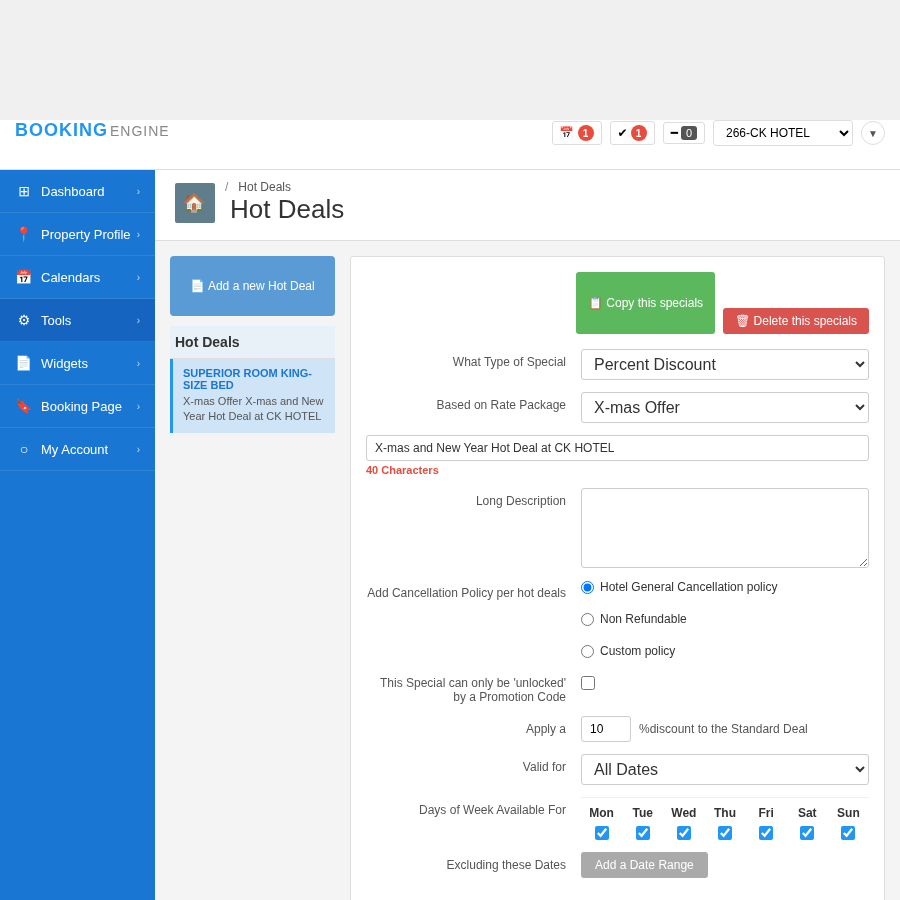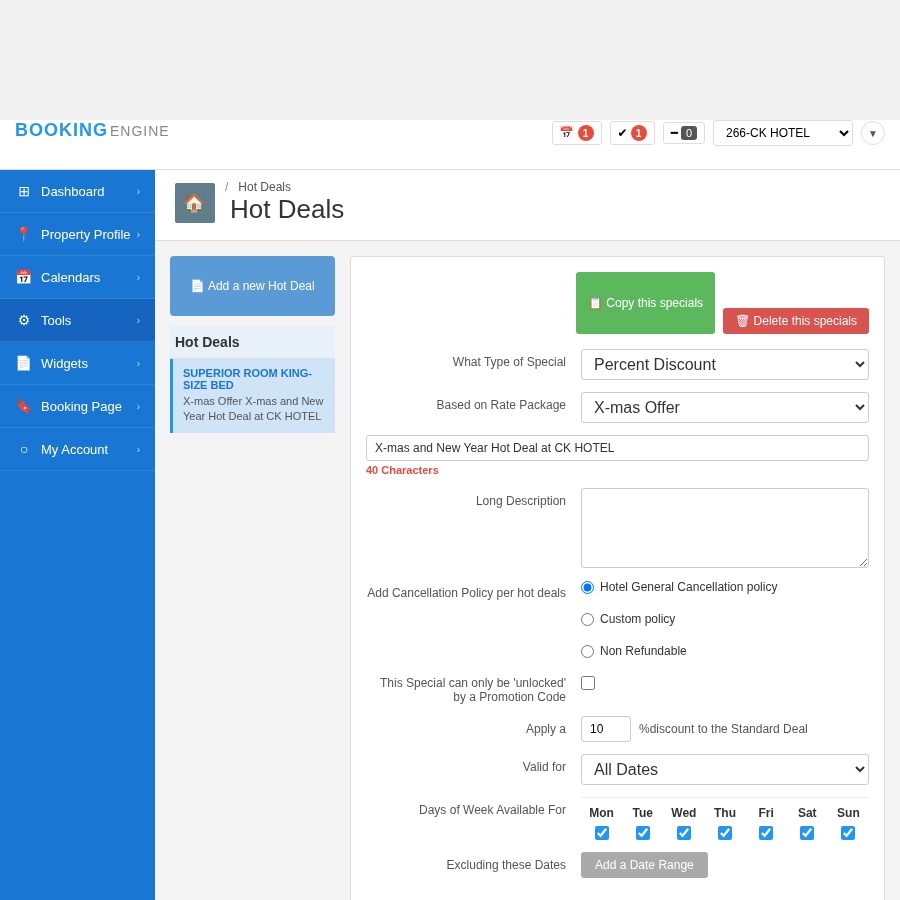--- a/index.html
+++ b/index.html
@@ -601,25 +601,25 @@
 
           <div class="form-row">
             <div class="form-label">Add Cancellation Policy per hot deals</div>
             <div class="radio-group">
               <div class="radio-item">
                 <input type="radio" name="cancellation" checked="" style="">
                 <span>Hotel General Cancellation policy</span>
               </div>
               <div class="radio-item">
                 <input type="radio" name="cancellation" style="">
-                <span>Custom policy</span>
+                <span>Non Refundable</span>
               </div>
               <div class="radio-item">
                 <input type="radio" name="cancellation" style="">
-                <span>Non Refundable</span>
+                <span>Custom policy</span>
               </div>
             </div>
           </div>
 
           <div class="form-row">
             <div class="form-label">This Special can only be 'unlocked' by a Promotion Code</div>
             <input type="checkbox" class="checkbox-standalone" style="">
           </div>
 
           <div class="form-row">

